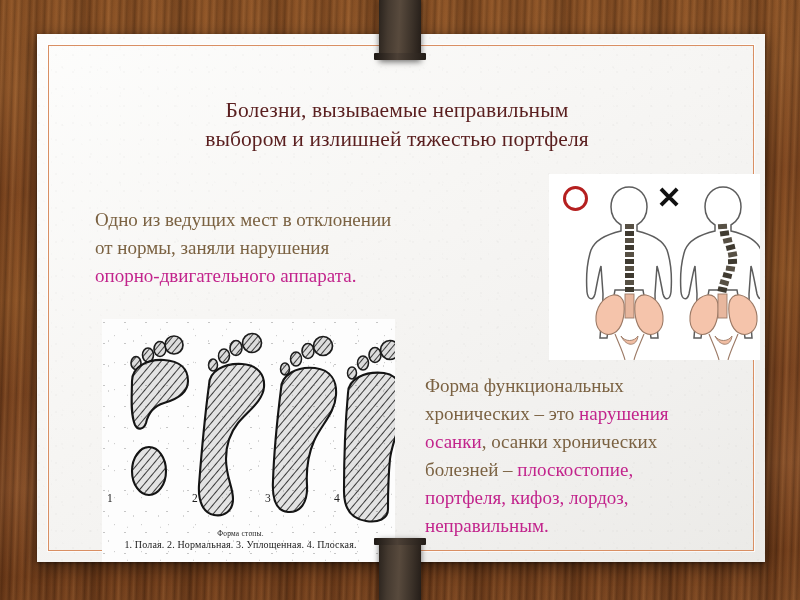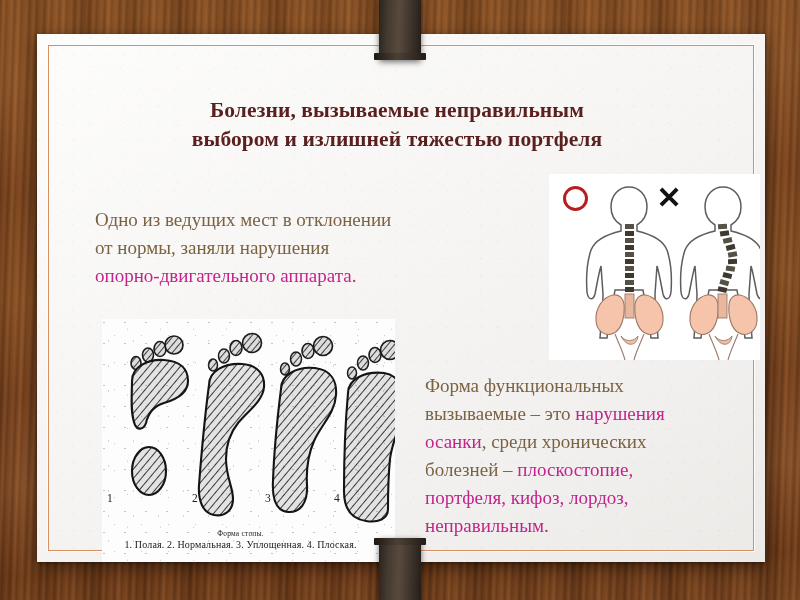--- a/index.html
+++ b/index.html
@@ -94,21 +94,21 @@
   #title-block {
     position: absolute;
     left: 60px;
     top: 62px;
     width: 600px;
     text-align: center;
     z-index: 3;
   }
   .title-line {
     font-family: "Liberation Serif", serif;
-    font-weight: bold;
+    font-weight: normal;
     font-size: 21.5px;
     line-height: 29px;
     color: #5a1f1f;
     letter-spacing: 0.1px;
     white-space: nowrap;
   }
 
   
   #para-left {
     position: absolute;
@@ -217,22 +217,22 @@
   </div>
 
   <div id="para-left">
     <div class="body-line">Одно из ведущих мест в отклонении</div>
     <div class="body-line">от нормы, заняли нарушения</div>
     <div class="body-line hl">опорно-двигательного аппарата.</div>
   </div>
 
   <div id="para-right">
     <div class="body-line">Форма функциональных</div>
-    <div class="body-line"><span>вызываемые – это </span><span class="hl">нарушения</span></div>
-    <div class="body-line"><span class="hl">осанки</span><span>, среди хронических</span></div>
+    <div class="body-line"><span>хронических – это </span><span class="hl">нарушения</span></div>
+    <div class="body-line"><span class="hl">осанки</span><span>, осанки хронических</span></div>
     <div class="body-line"><span>болезней – </span><span class="hl">плоскостопие,</span></div>
     <div class="body-line hl">портфеля, кифоз, лордоз,</div>
     <div class="body-line hl">неправильным.</div>
   </div>
 
   <div id="footprints-figure">
     <svg width="293" height="243" viewBox="0 0 293 243">
       <defs>
         <pattern id="hatch" width="6" height="6" patternUnits="userSpaceOnUse" patternTransform="rotate(40)">
           <rect width="6" height="6" fill="#e3e3e3"></rect>

